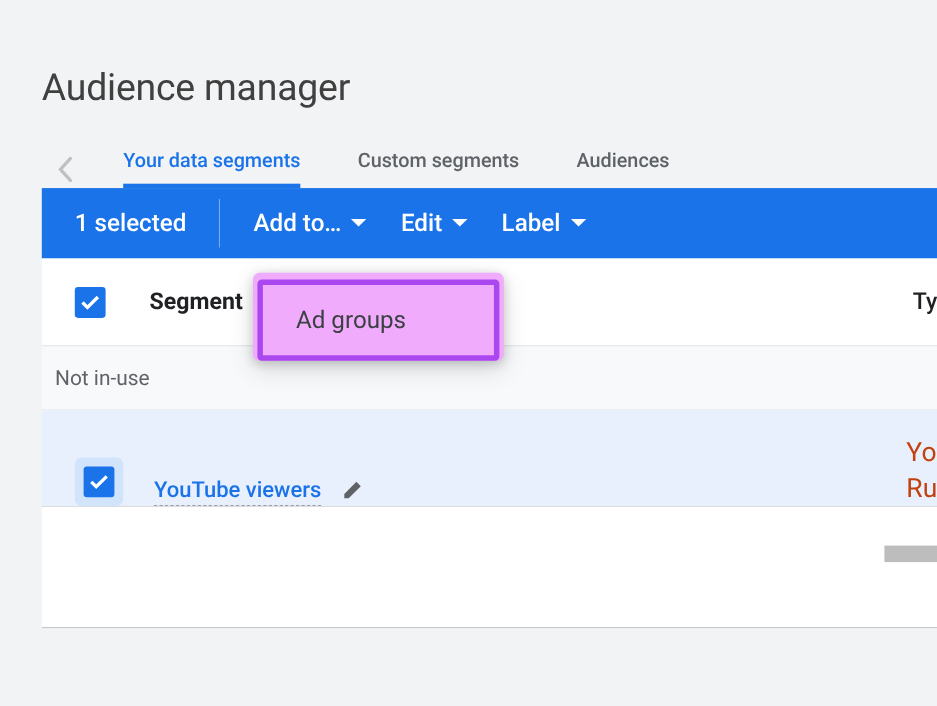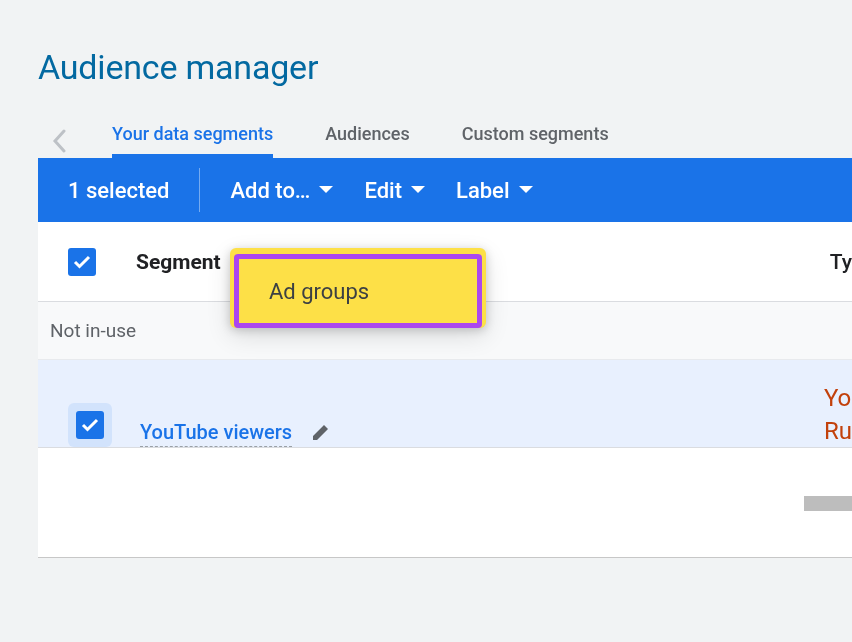--- a/index.html
+++ b/index.html
@@ -10,22 +10,22 @@
     }
     body {
       background: #f1f3f4;
       width: 852px;
       height: 642px;
       overflow: hidden;
     }
     .page-title {
       font-size: 34px;
       font-weight: 400;
-      color: #0369a1;
-      padding: 47px 0 0 38px;
+      color: #404040;
+      padding: 60px 0 0 38px;
       letter-spacing: -0.2px;
     }
     .tabs-container {
       display: flex;
       align-items: center;
       padding: 36px 0 0 38px;
       gap: 0;
     }
     .back-chevron {
       width: 48px;
@@ -160,22 +160,22 @@
     .row-right {
       margin-left: auto;
       font-size: 24px;
       color: #c2410c;
       line-height: 1.35;
     }
     .dropdown-menu {
       position: absolute;
       top: 248px;
       left: 230px;
-      width: 256px;
-      background: #fde047;
+      width: 228px;
+      background: #f0abfc;
       box-shadow: 0 2px 10px rgba(0,0,0,0.18), 0 8px 24px rgba(0,0,0,0.12);
       border-radius: 6px;
       z-index: 100;
       text-align: right;
     }
     .menu-item {
       height: 82px;
       display: flex;
       align-items: center;
       padding-left: 34px;
@@ -210,22 +210,22 @@
 
 <h1 class="page-title">Audience manager</h1>
 
 <div class="tabs-container">
   <div class="back-chevron">
     <svg width="14" height="24" viewBox="0 0 14 24">
       <path d="M12 2 L3 12 L12 22" stroke="#bdc1c6" stroke-width="3" fill="none" stroke-linecap="round"></path>
     </svg>
   </div>
   <div class="tab active">Your data segments</div>
+  <div class="tab">Custom segments</div>
   <div class="tab">Audiences</div>
-  <div class="tab">Custom segments</div>
 </div>
 
 <div class="action-bar">
   <span>1 selected</span>
   <div class="divider-v"></div>
   <div class="action-btn">
     <span>Add to…</span>
     <svg class="dropdown-arrow" width="16" height="10" viewBox="0 0 16 10">
         <path d="M1 1 L8 8 L15 1" fill="white"></path>
       </svg>

